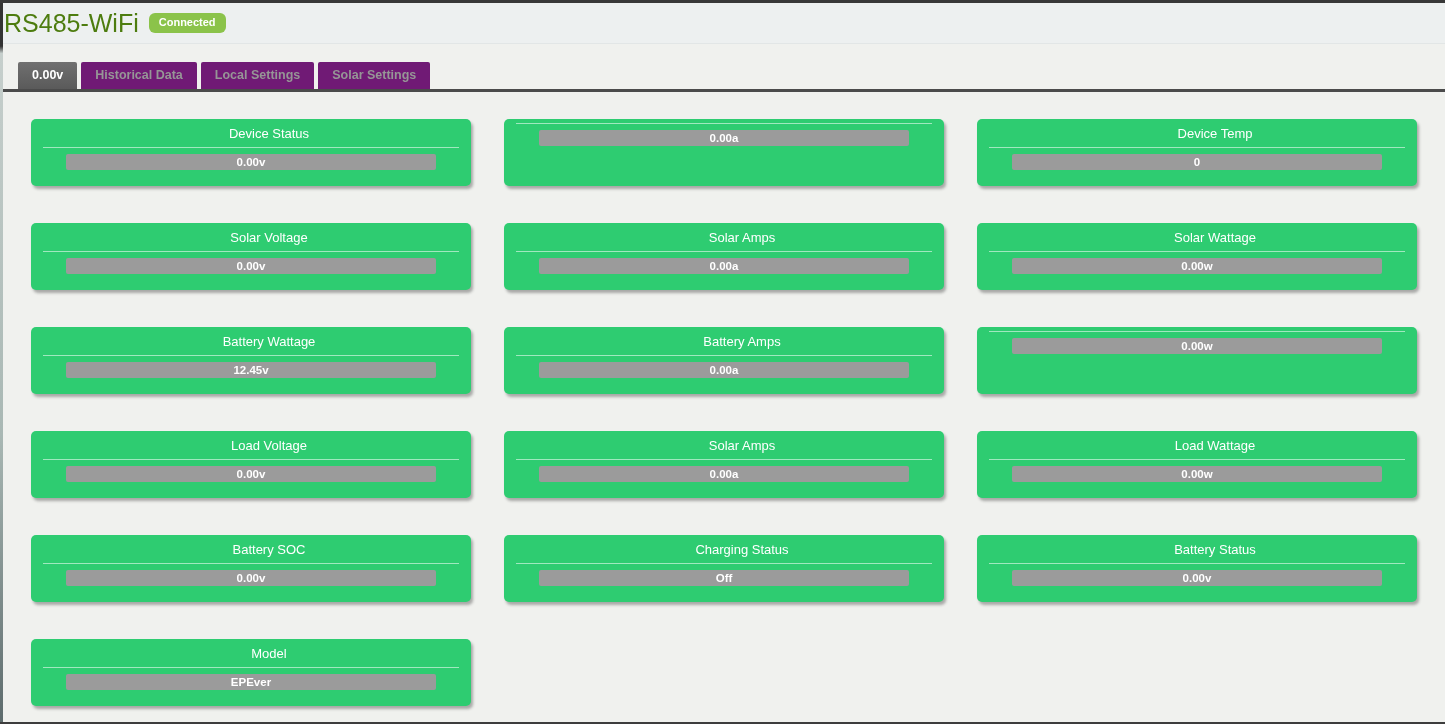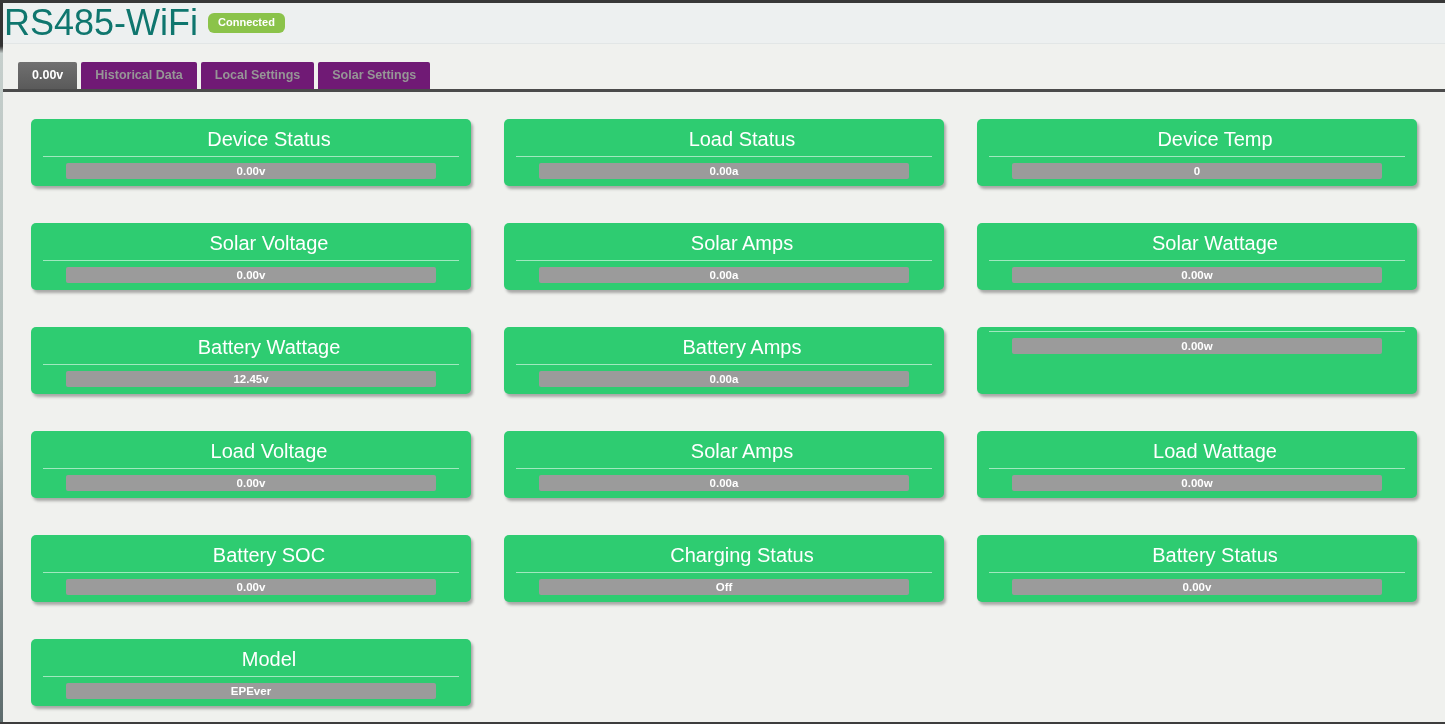--- a/index.html
+++ b/index.html
@@ -21,22 +21,22 @@
   }
   .app-header {
     height: 41px;
     background: #edf0f0;
     border-bottom: 1px solid #e2e6e6;
     display: flex;
     align-items: center;
     padding-left: 4px;
   }
   .app-title {
-    font-size: 36px;
-    color: #0f766e;
+    font-size: 25px;
+    color: #4d7c0f;
     font-weight: 400;
     margin: 0;
     line-height: 1;
   }
   .status-badge {
     margin-left: 10px;
     background: #8bc34a;
     color: #ffffff;
     font-weight: bold;
     font-size: 11px;
@@ -75,21 +75,21 @@
   }
   .card {
     height: 67px;
     background: #2ecc71;
     border-radius: 5px;
     box-shadow: 2px 3px 3px rgba(0,0,0,0.30);
     color: #ffffff;
     text-align: center;
   }
   .card-title {
-    font-size: 20px;
+    font-size: 13px;
     padding-top: 7px;
     line-height: 1.3;
     padding-left: 36px;
   }
   .card-divider {
     border: none;
     border-top: 1px solid rgba(255,255,255,0.55);
     margin: 4px 12px 0;
   }
   .card-value {
@@ -120,21 +120,20 @@
     <div class="tab">Solar Settings</div>
   </nav>
 
 <main class="status-grid">
     <section class="card">
     <div class="card-title">Device Status</div>
     <hr class="card-divider">
     <div class="card-value">0.00v</div>
   </section>
     <section class="card">
-    <div class="card-title">Load Status</div>
     <hr class="card-divider">
     <div class="card-value">0.00a</div>
   </section>
     <section class="card">
     <div class="card-title">Device Temp</div>
     <hr class="card-divider">
     <div class="card-value">0</div>
   </section>
     <section class="card">
     <div class="card-title">Solar Voltage</div>

